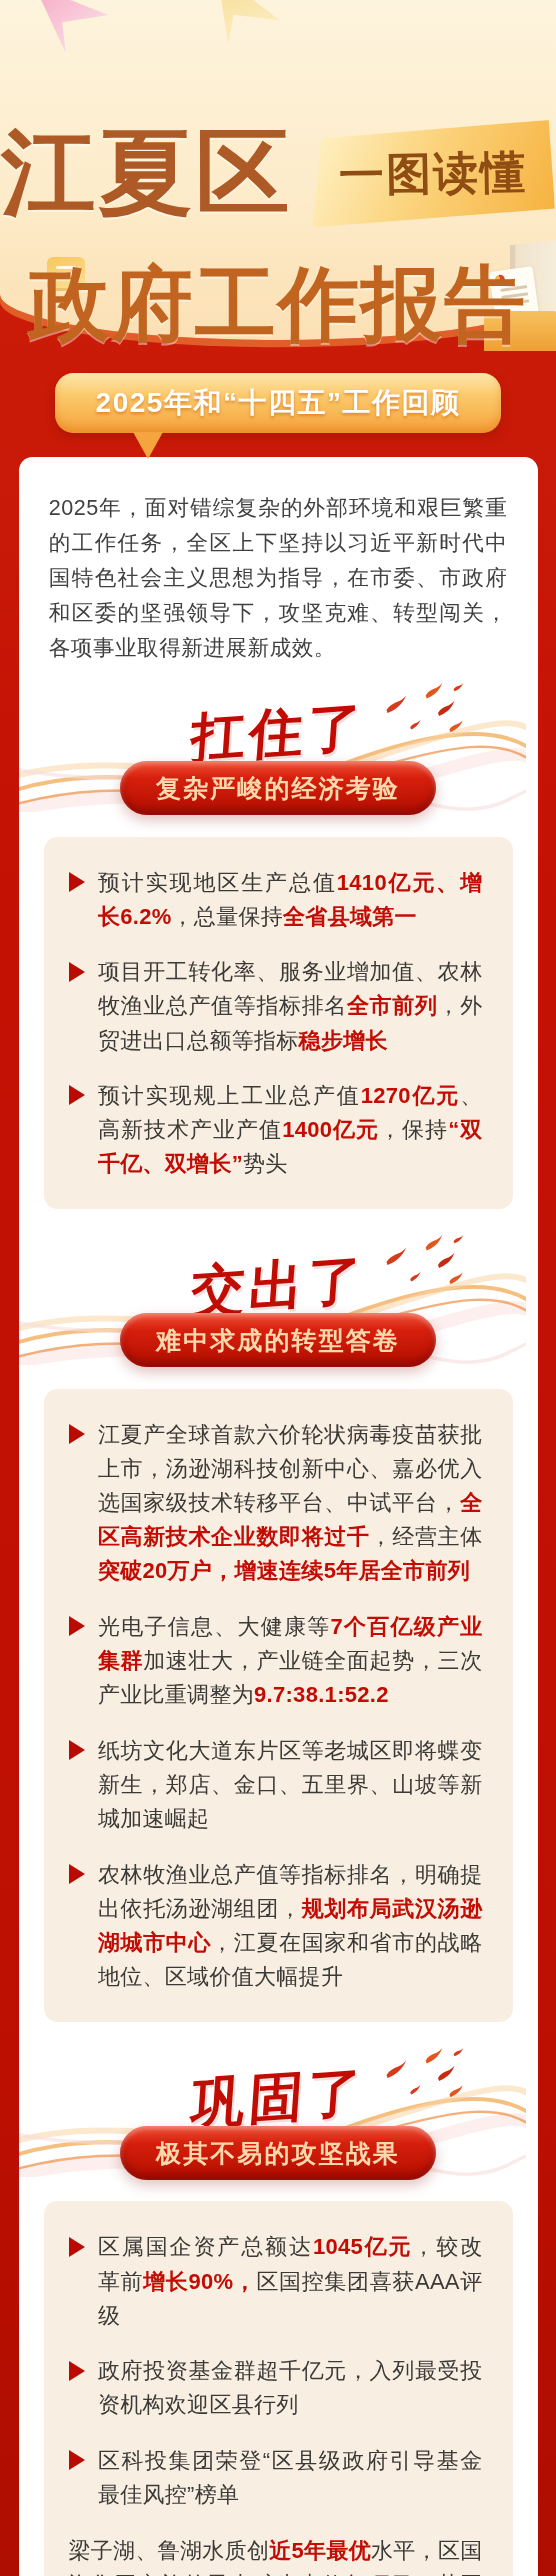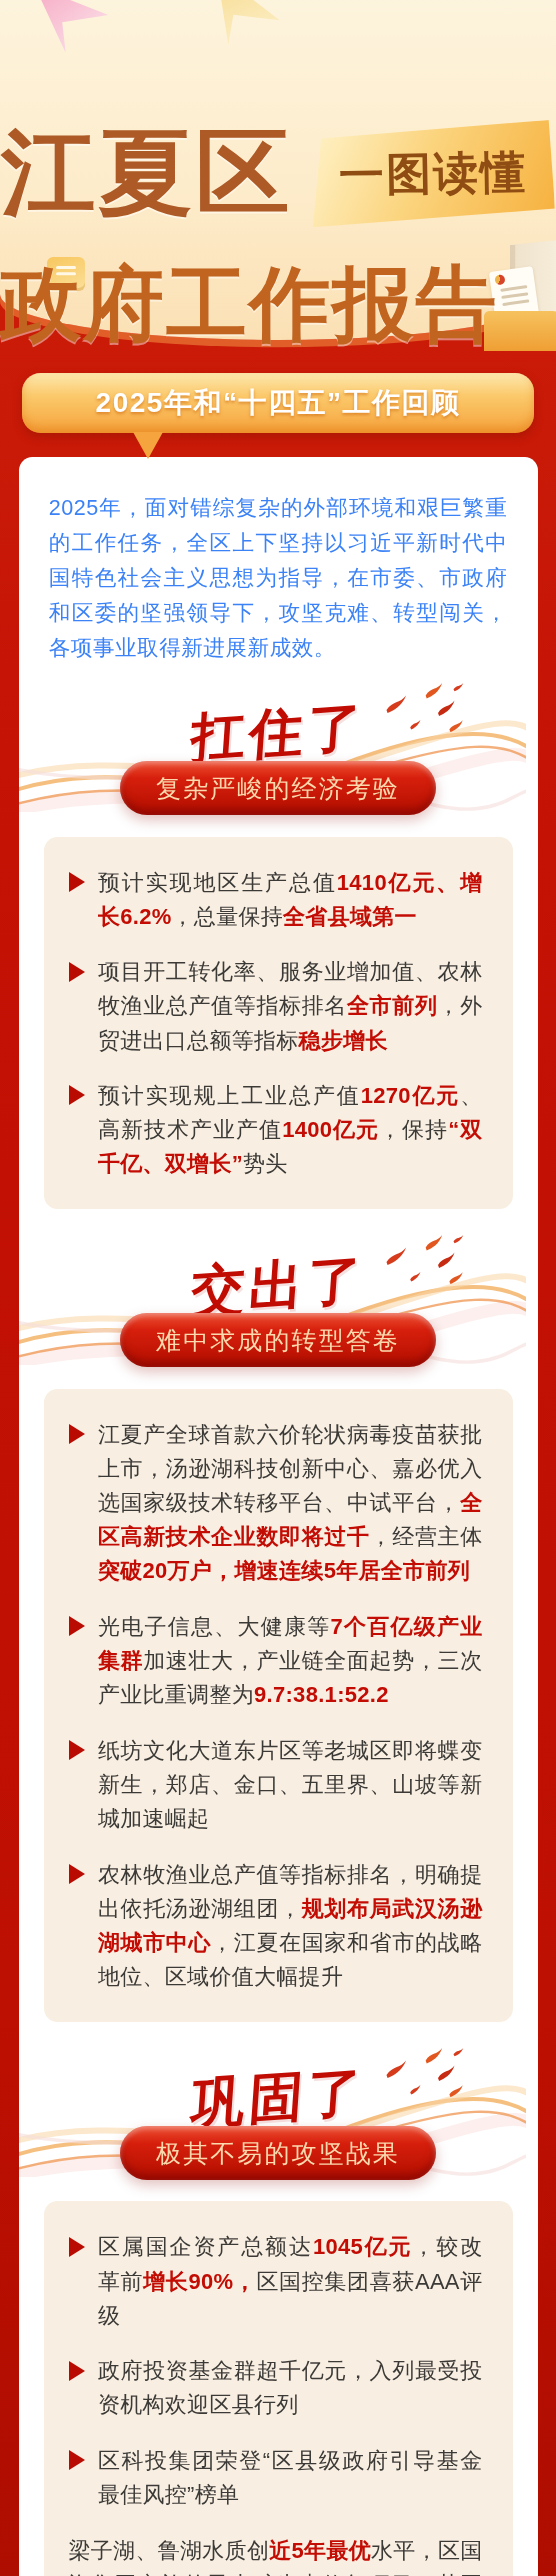--- a/index.html
+++ b/index.html
@@ -21,21 +21,21 @@
     font-size:94px; font-weight:900; color:#ad5a26; letter-spacing:3.1px;
     text-shadow:0 2.1px 0 rgba(255,255,255,.5);
   }
   .badge{
     clip-path:polygon(4% 14%, 98% 0%, 100% 86%, 0% 100%);
     background:linear-gradient(115deg,#fff3c9 0%,#fbd47e 45%,#f6b13e 100%);
     padding:21.6px 27px; transform:rotate(-1deg);
   }
   .badge span{ font-size:45px; font-weight:900; color:#8f4d14; letter-spacing:2.1px; }
   .report-title{
-    margin-top:14.4px; text-align:left; font-size:81px; font-weight:900; color:#c0641f;
+    margin-top:14.4px; text-align:center; font-size:81px; font-weight:900; color:#c0641f;
     letter-spacing:2.1px; position:relative; z-index:3; text-shadow:0 2.1px 0 rgba(255,255,255,.45);
   }
   
   .plane{ position:absolute; }
   .plane-pink{ left:30px; top:-9.3px; width:77px; height:62px;
     background:linear-gradient(135deg,#f6a9c2,#fce9ef); clip-path:polygon(0 0,100% 30%,42% 52%,52% 100%); transform:rotate(8deg);}
   .plane-yellow{ left:201px; top:-15.5px; width:77px; height:62px;
     background:linear-gradient(135deg,#f7da8e,#fdf3d2); clip-path:polygon(0 0,100% 30%,42% 52%,52% 100%); transform:rotate(24deg);}
   .gold-card{ position:absolute; left:47px; top:257px; width:38px; height:34px; border-radius:6.2px;
     background:linear-gradient(160deg,#f8c75f,#fbe09a); box-shadow:inset 0 -3.1px 0 rgba(190,120,20,.25);}
@@ -45,54 +45,54 @@
   .folder{ position:absolute; right:-5.2px; top:289px; width:77px; height:62px; }
   .folder .doc{ position:absolute; left:8.2px; top:-19.6px; width:44px; height:49px; background:#fffdf6; border-radius:3.1px; transform:rotate(-8deg); box-shadow:0 1px 3.1px rgba(150,90,20,.2);}
   .folder .doc i{ display:block; margin:17.5px auto 0; width:27px; height:3.1px; background:#d9c9ae; border-radius:1.5px; box-shadow:0 7.2px 0 #d9c9ae, 0 14.4px 0 #d9c9ae;}
   .folder .doc u{ position:absolute; left:5.2px; top:4.1px; width:10.3px; height:10.3px; border-radius:50%;
     background:conic-gradient(#d6452a 0 60%, #f0b54a 60% 100%);}
   .folder .body{ position:absolute; bottom:0; width:77px; height:40px; border-radius:5.2px 8.2px 0 0;
     background:linear-gradient(180deg,#f6c25e,#ef9f34);}
   
   .red-body{ position:relative; z-index:1; }
   .gold-banner{
-    width:512px; height:60px; margin:33px auto 0; border-radius:18.5px;
+    width:446px; height:60px; margin:33px auto 0; border-radius:18.5px;
     background:linear-gradient(180deg,#fde8ae 0%,#fbc96b 38%,#f6a33c 100%);
     display:flex; align-items:center; justify-content:center;
     box-shadow:0 4.1px 9.3px rgba(120,20,0,.35), inset 0 -5.2px 8.2px rgba(224,120,20,.45);
   }
   .gold-banner span{ font-size:28px; font-weight:900; color:#ffffff; letter-spacing:1.5px; text-shadow:0 2.1px 3.1px rgba(214,120,30,.8);}
   .banner-pointer{ position:absolute; left:133px; top:432px; width:0; height:0; z-index:4;
     border-left:15.5px solid transparent; border-right:15.5px solid transparent; border-top:27px solid #f6a43e;}
   .white-panel{
     position:relative; margin:24px 18.5px 0; min-height:2287px;
     background:#ffffff; border-radius:13.4px 13.4px 0 0; padding:25px 25px 57px;
   }
   .intro{
-    margin:9.3px 5.2px 0; font-size:21.6px; line-height:1.62; color:#3b82f6;
+    margin:9.3px 5.2px 0; font-size:21.6px; line-height:1.62; color:#404040;
     text-align:justify; letter-spacing:0.5px;
   }
   
   .section{ margin-top:32px; position:relative; }
   .section:first-of-type{ margin-top:23px; }
   .sec-head{ position:relative; text-align:center; padding-top:8.2px; height:77px; }
   .swoosh{ position:absolute; left:-25px; top:5.2px; width:507px; height:118px; z-index:0; pointer-events:none;}
   .callig{
     position:relative; z-index:2; display:inline-block; font-size:54px; font-weight:900; color:#c10c03;
     transform:rotate(-4deg) skewX(-8deg); letter-spacing:4.1px;
     text-shadow:2.1px 2.6px 0 rgba(170,10,0,.12);
   }
   .birds{ position:absolute; right:49px; top:-9.3px; width:88px; height:67px; z-index:1;}
   .pill{
     position:relative; z-index:2; margin:-5.2px auto 0; width:max-content; max-width:443px;
     padding:0 36px; height:54px; line-height:54px; border-radius:31px;
     background:linear-gradient(180deg,#ee5034 0%,#d61f0c 32%,#b30e00 100%);
     box-shadow:0 5.2px 12.4px rgba(140,10,0,.25), inset 0 3.1px 5.2px rgba(255,255,255,.35), inset 0 -5.2px 8.2px rgba(110,0,0,.5);
   }
-  .pill span{ font-size:25px; font-weight:400; color:#fbd9ad; letter-spacing:2.1px; }
+  .pill span{ font-size:25px; font-weight:700; color:#fbd9ad; letter-spacing:2.1px; }
   .card{
     margin-top:21.6px; background:#f8efe2; border-radius:13.4px; padding:29px 30px 28px 25px;
   }
   .card ul{ list-style:none; }
   .card li{ display:flex; align-items:flex-start; }
   .card li + li{ margin-top:21.6px; }
   .tri{ flex:none; width:0; height:0; margin:6.2px 13.4px 0 0;
     border-top:10.8px solid transparent; border-bottom:10.8px solid transparent; border-left:16.5px solid #b90b02;}
   .card p{ flex:1; font-size:22px; line-height:1.55; color:#3c3a37; text-align:justify; letter-spacing:0.3px;}
   .card p .em{ color:#c20c04; font-weight:700; }

